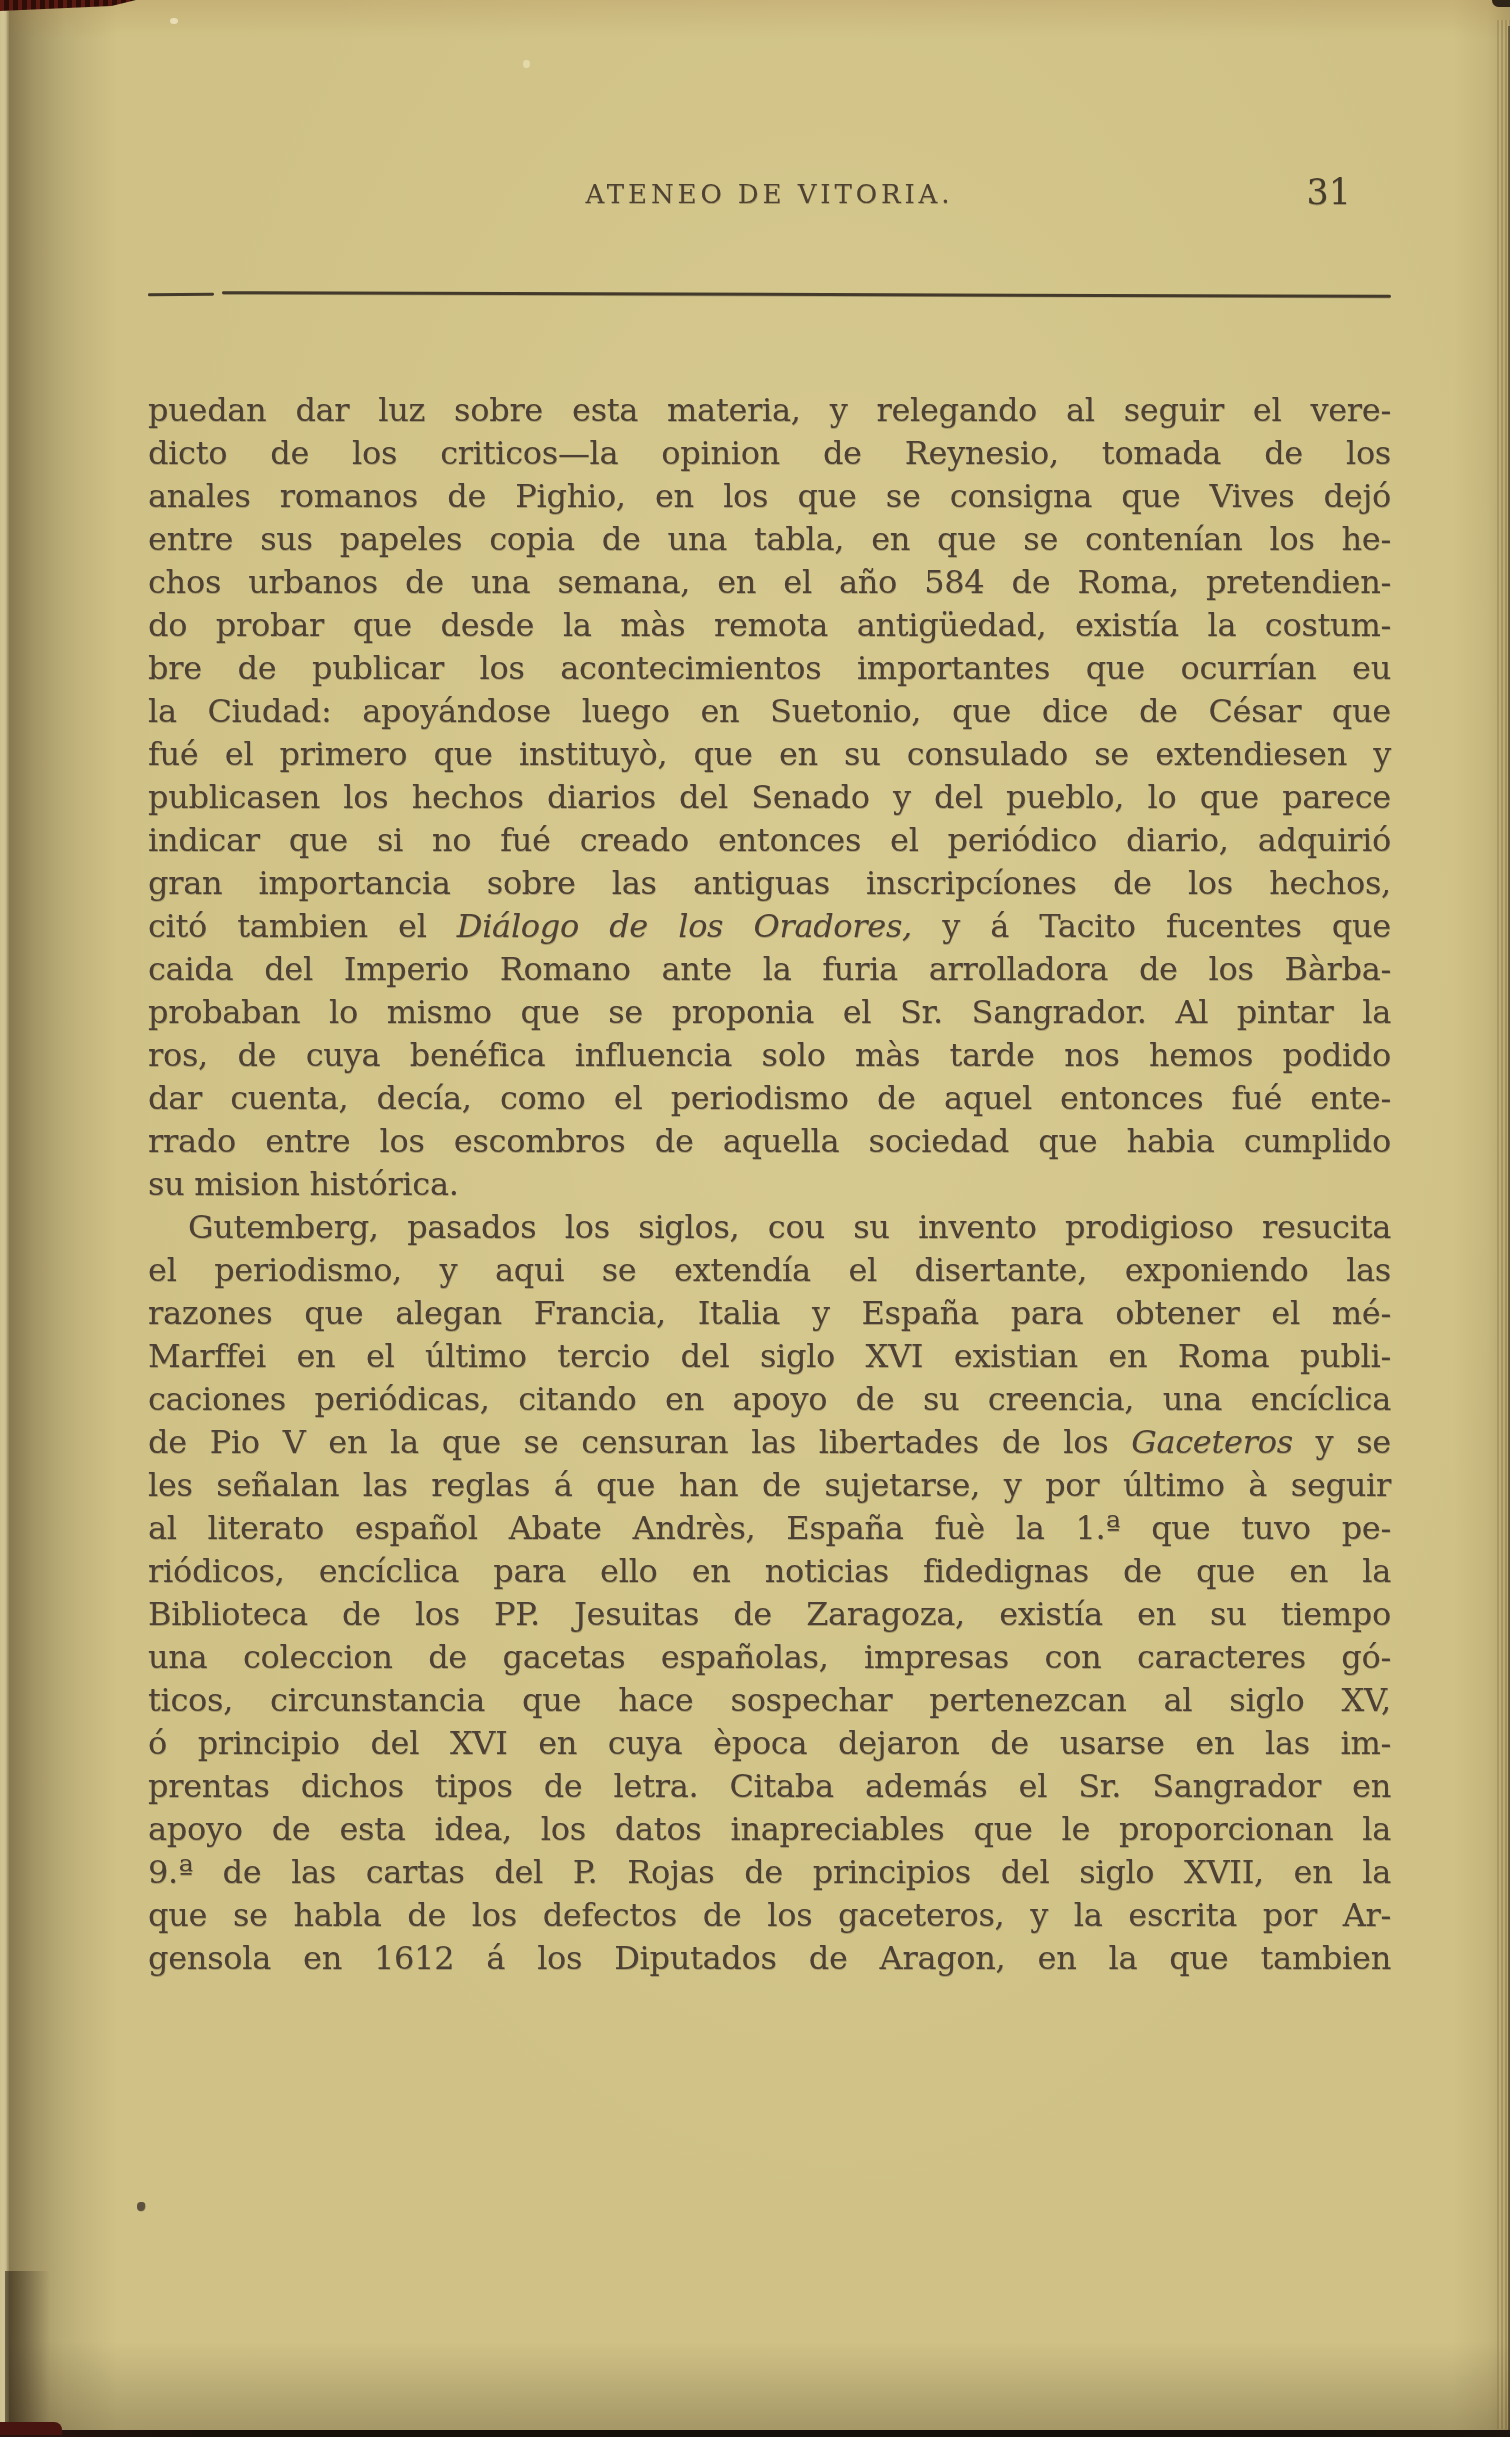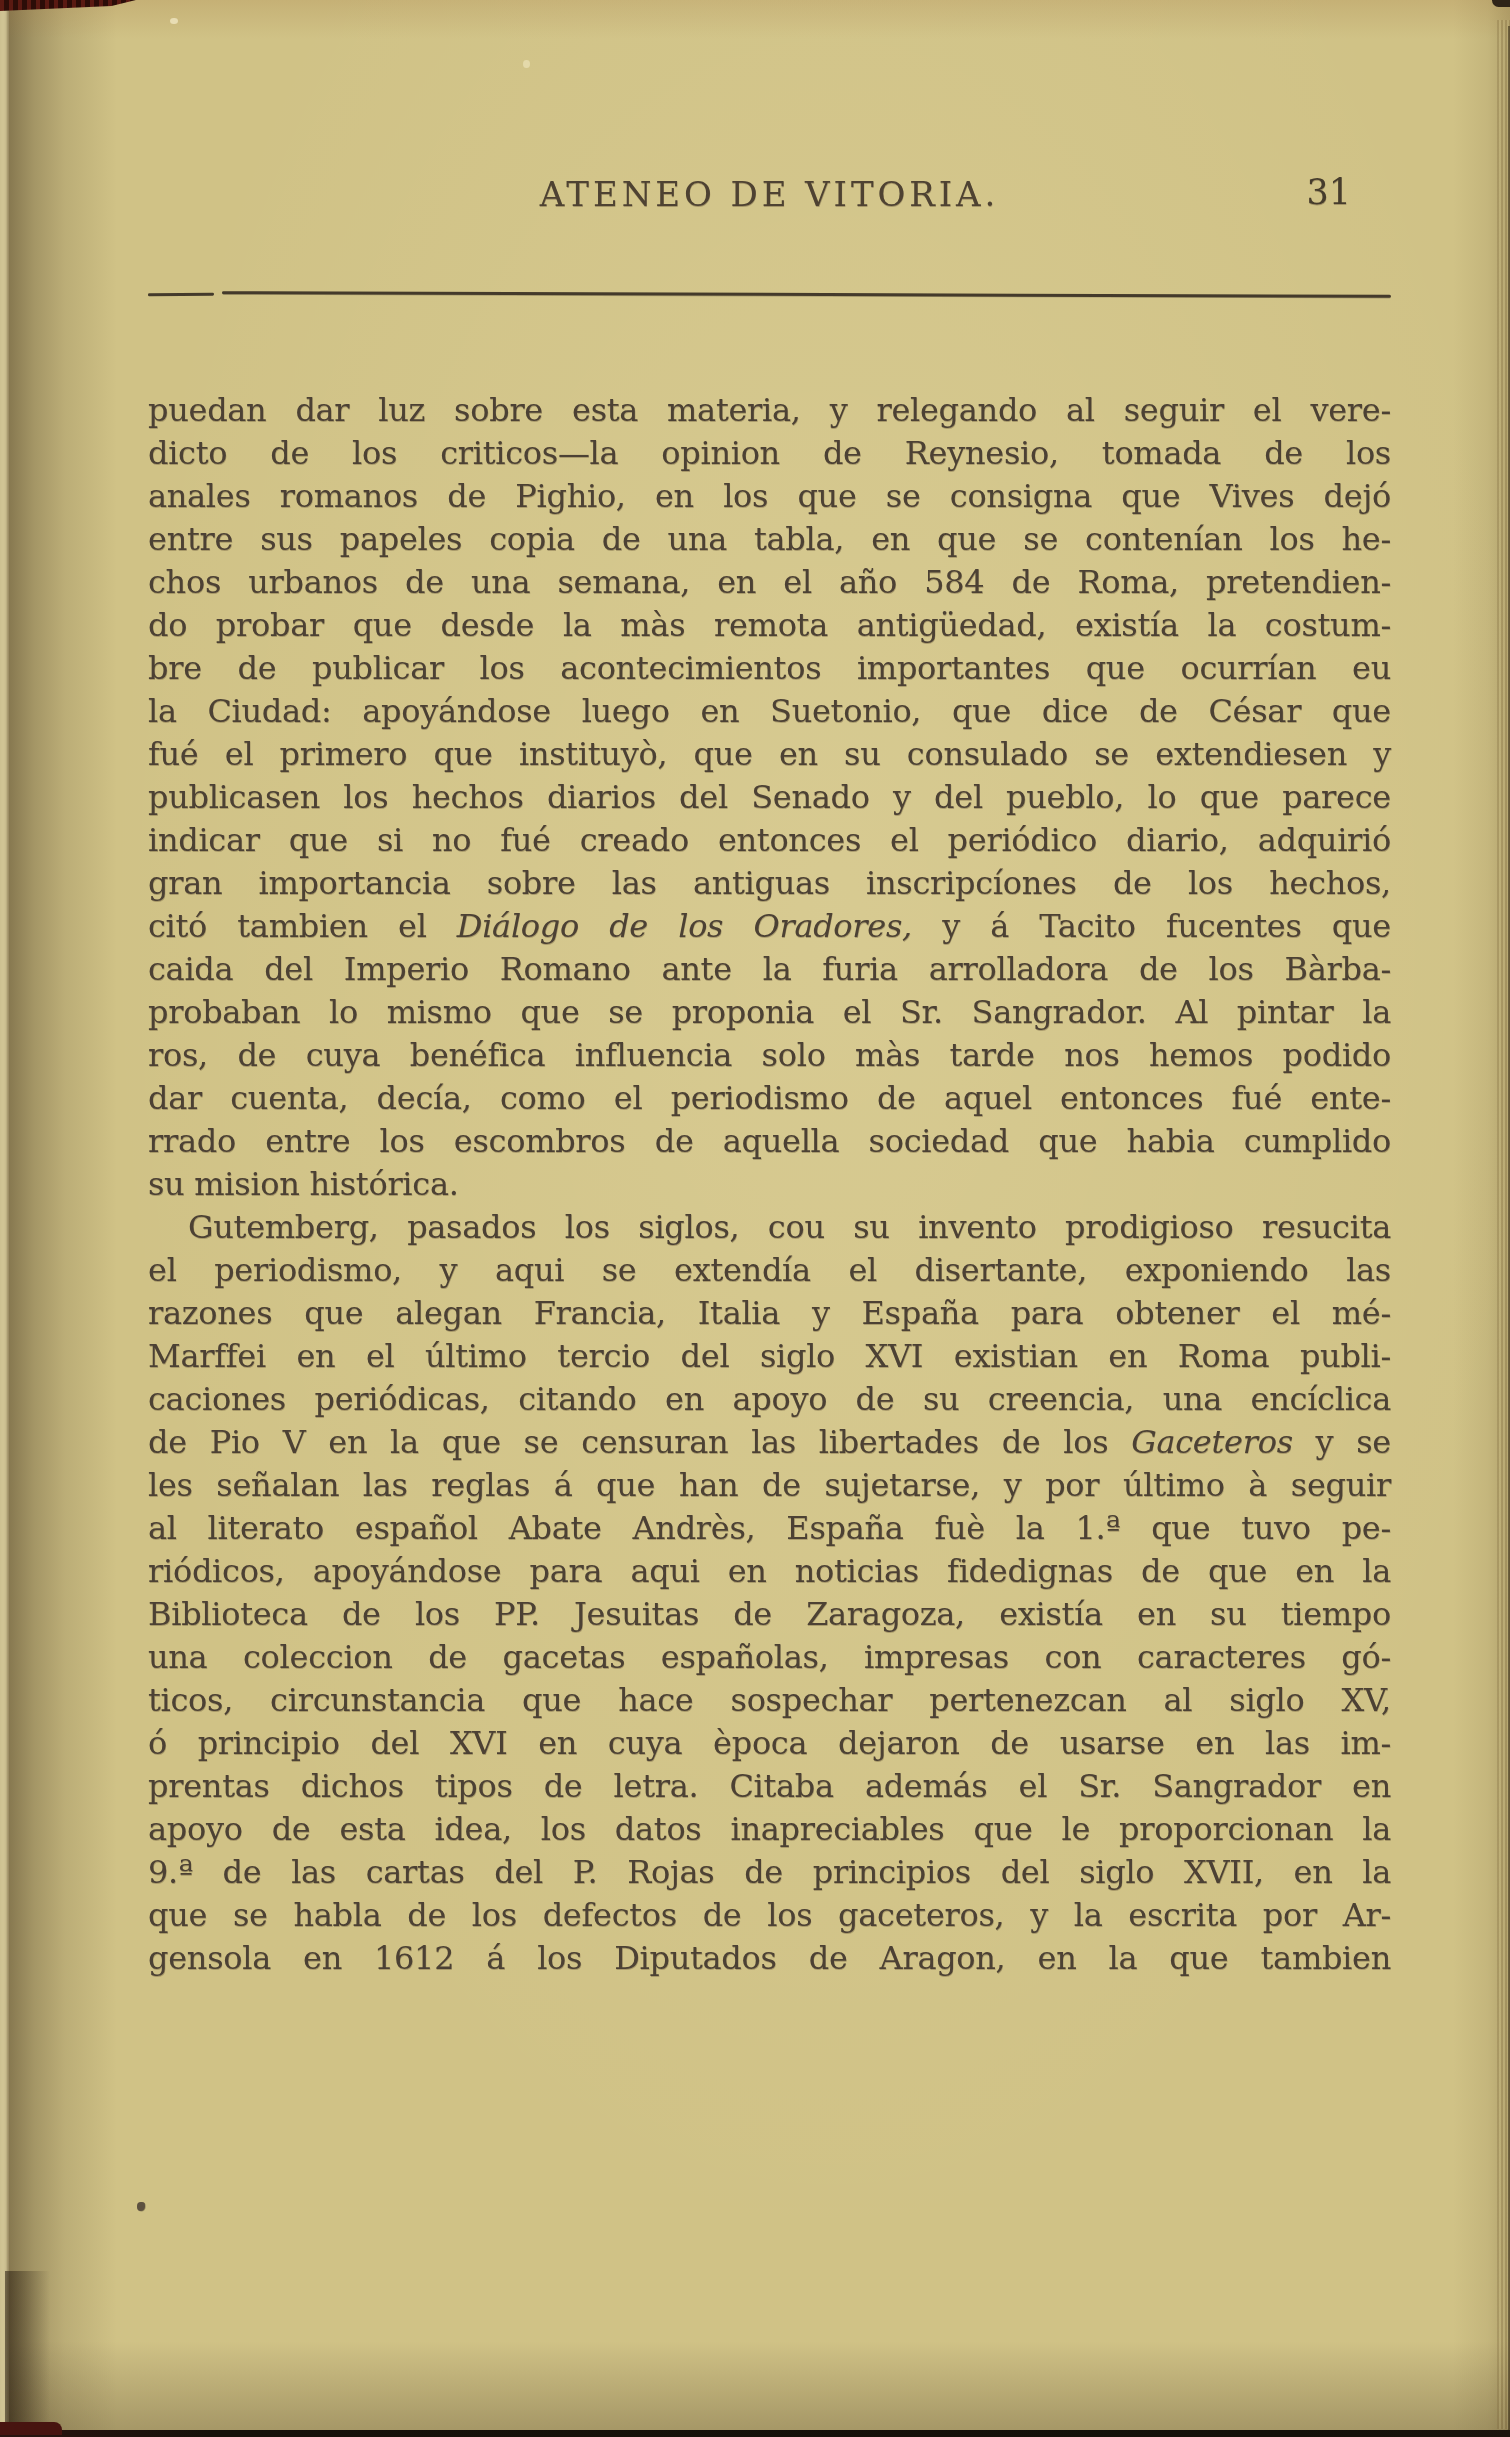--- a/index.html
+++ b/index.html
@@ -29,21 +29,21 @@
     background:linear-gradient(to right,#2a1410,#17110a 14%,#141009 86%,#1c140d);}
   .cover-bottom-left{position:absolute;left:0;bottom:2.6px;width:62px;height:13px;background:#471410;
     border-top-right-radius:7.8px;}
   
   .speck-dark{position:absolute;left:137px;top:2202px;width:8.4px;height:9px;background:#5d5140;
     border-radius:50% 40% 55% 50%;box-shadow:0.6px 0.6px 0.6px rgba(60,50,35,.4);}
   .fleck-light-1{position:absolute;left:170px;top:17.5px;width:7.8px;height:6.5px;background:#e8ddb4;border-radius:50%;}
   .fleck-light-2{position:absolute;left:523px;top:60px;width:6.5px;height:7.8px;background:#e6dcae;border-radius:50%;opacity:.9;}
   
   .header-row{position:absolute;left:148px;top:176px;width:1243px;height:40px;color:var(--ink,#4c4134);}
-  .header-title{position:absolute;left:0;right:0;text-align:center;font-size:34px;line-height:36px;
+  .header-title{position:absolute;left:0;right:0;text-align:center;font-size:26px;line-height:36px;
     letter-spacing:3.9px;color:#4e4232;text-shadow:0.3px 0.5px 0.5px rgba(80,60,40,.35);}
   .page-number{position:absolute;right:40px;top:-2.6px;font-size:35px;line-height:39px;color:#463c2c;
     text-shadow:0.3px 0.5px 0.5px rgba(80,60,40,.35);}
   
   .rule-short{position:absolute;left:148px;top:293px;width:66px;height:2.6px;background:var(--rule,#443a2b);
     transform:rotate(-0.6deg);border-radius:1.3px;}
   .rule-main{position:absolute;left:222px;top:293px;width:1169px;height:3.2px;background:var(--rule,#443a2b);
     transform:rotate(0.18deg);border-radius:1.9px;box-shadow:0 0.6px 0 rgba(68,58,43,.3);}
   
   .body-text{position:absolute;left:148px;top:389px;width:1243px;color:var(--ink,#4c4134);
@@ -101,21 +101,21 @@
       <div class="line"><span>rrado entre los escombros de aquella sociedad que habia cumplido</span></div>
       <div class="line para-end"><span>su mision histórica.</span></div>
       <div class="line indent"><span>Gutemberg, pasados los siglos, cou su invento prodigioso resucita</span></div>
       <div class="line"><span>el periodismo, y aqui se extendía el disertante, exponiendo las</span></div>
       <div class="line"><span>razones que alegan Francia, Italia y España para obtener el mé-</span></div>
       <div class="line"><span>Marffei en el último tercio del siglo XVI existian en Roma publi-</span></div>
       <div class="line"><span>caciones periódicas, citando en apoyo de su creencia, una encíclica</span></div>
       <div class="line"><span>de Pio V en la que se censuran las libertades de los </span><span class="it">Gaceteros</span><span> y se</span></div>
       <div class="line"><span>les señalan las reglas á que han de sujetarse, y por último à seguir</span></div>
       <div class="line"><span>al literato español Abate Andrès, España fuè la 1.ª que tuvo pe-</span></div>
-      <div class="line"><span>riódicos, apoyándose para aqui en noticias fidedignas de que en la</span></div>
+      <div class="line"><span>riódicos, encíclica para ello en noticias fidedignas de que en la</span></div>
       <div class="line"><span>Biblioteca de los PP. Jesuitas de Zaragoza, existía en su tiempo</span></div>
       <div class="line"><span>una coleccion de gacetas españolas, impresas con caracteres gó-</span></div>
       <div class="line"><span>ticos, circunstancia que hace sospechar pertenezcan al siglo XV,</span></div>
       <div class="line"><span>ó principio del XVI en cuya època dejaron de usarse en las im-</span></div>
       <div class="line"><span>prentas dichos tipos de letra. Citaba además el Sr. Sangrador en</span></div>
       <div class="line"><span>apoyo de esta idea, los datos inapreciables que le proporcionan la</span></div>
       <div class="line"><span>9.ª de las cartas del P. Rojas de principios del siglo XVII, en la</span></div>
       <div class="line"><span>que se habla de los defectos de los gaceteros, y la escrita por Ar-</span></div>
       <div class="line"><span>gensola en 1612 á los Diputados de Aragon, en la que tambien</span></div>
     </div>

